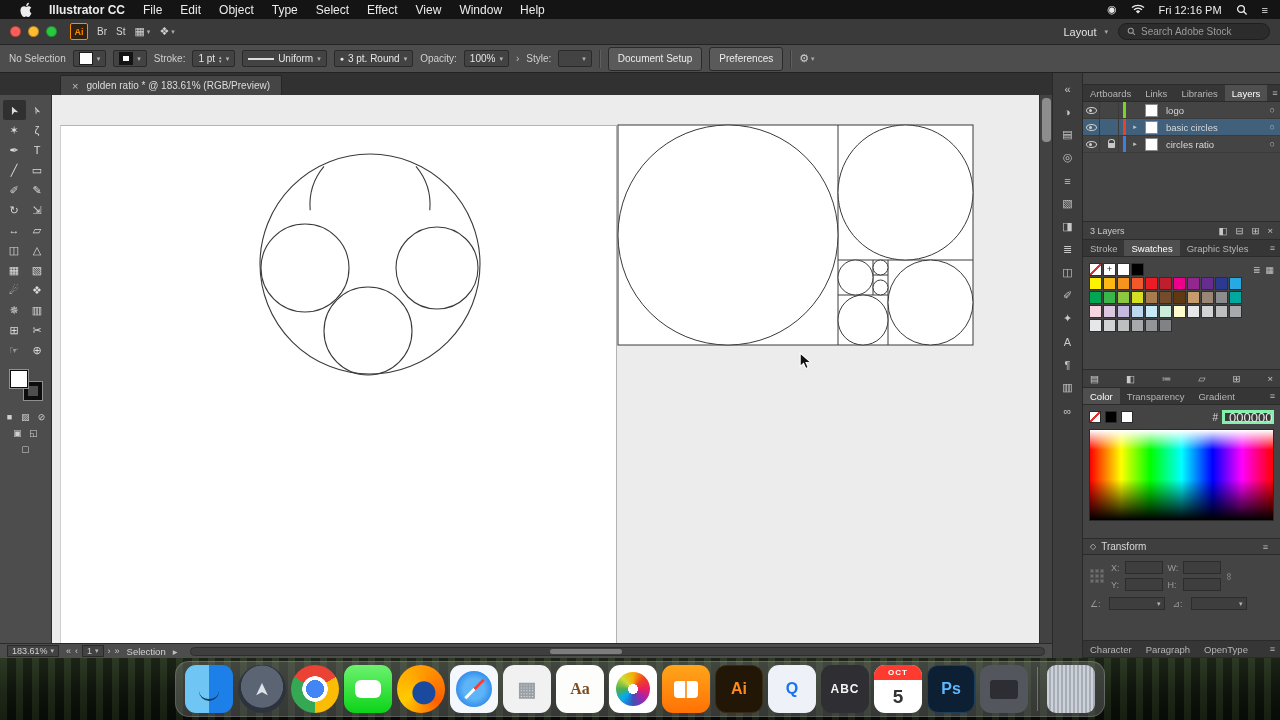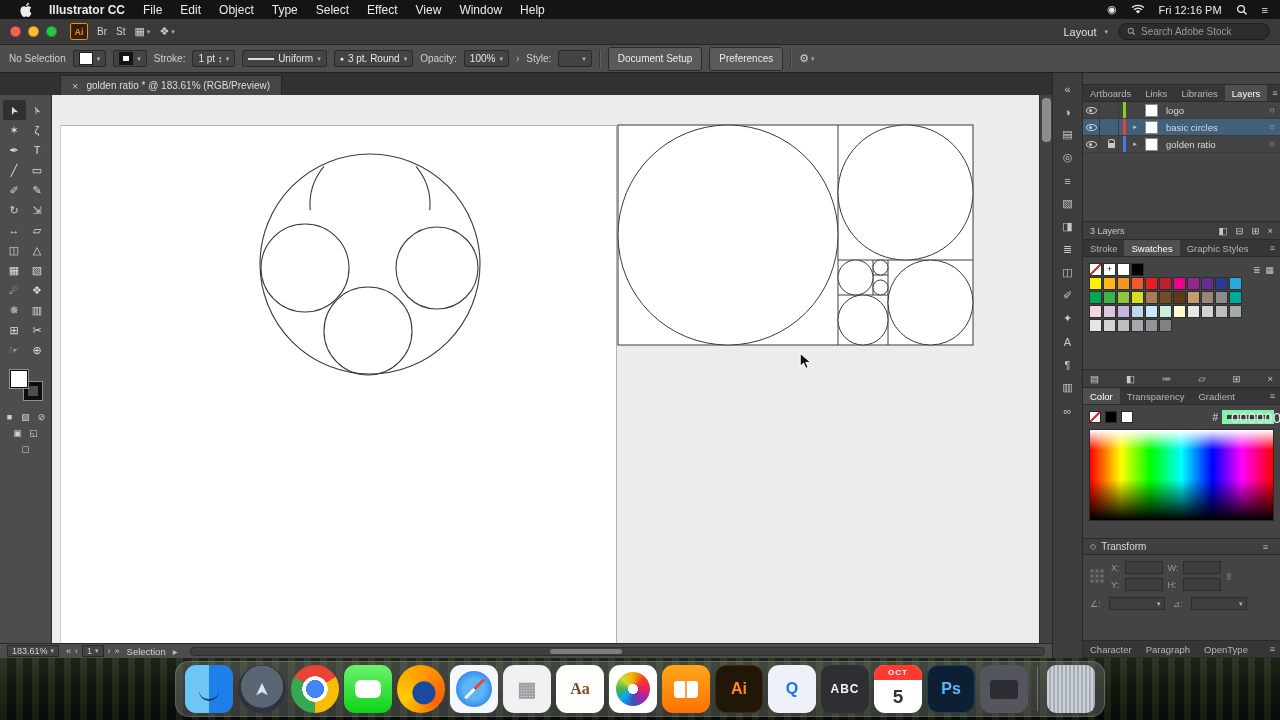--- a/index.html
+++ b/index.html
@@ -107,21 +107,21 @@
 .sw{width:13px;height:13px;border:1px solid #2e2e2e;background:#888;flex:none}
 .sw.none{background:#fff;position:relative;overflow:hidden}
 .sw.none::after{content:"";position:absolute;inset:0;background:linear-gradient(135deg,transparent 44%,#e03131 44%,#e03131 56%,transparent 56%)}
 .sw.reg{background:#fff;color:#222;font-size:9px;line-height:11px;text-align:center}
 .sw-view-icons{margin-left:auto;display:flex;gap:5px;color:#c3c3c3;font-size:9px}
 
 .color-body{flex:none;padding:5px 6px 8px}
 .color-head{display:flex;align-items:center;gap:4px;margin-bottom:5px}
 .mini-sw{width:12px;height:12px;border:1px solid #2a2a2a}
 .hex-box{margin-left:auto;display:flex;align-items:center;gap:4px}
-.hex-input{width:52px;height:14px;background:#3a3a3a;border:5px solid #86efac;color:#e8e8e8;font-size:15px;display:flex;align-items:center;padding:0 4px}
+.hex-input{width:52px;height:14px;background:#3a3a3a;border:3px solid #86efac;color:#e8e8e8;font-size:13px;display:flex;align-items:center;padding:0 4px}
 .spectrum{height:92px;border:1px solid #2a2a2a;background:
  linear-gradient(to bottom,rgba(0,0,0,0) 55%,#000 100%),
  linear-gradient(to bottom,#fff 0%,rgba(255,255,255,0) 22%),
  linear-gradient(to right,#f00 0%,#ff0 17%,#0f0 33%,#0ff 50%,#00f 67%,#f0f 83%,#f00 100%)}
 
 .transform-head{height:17px;margin-top:9px;background:#3f3f3f;border-top:1px solid #2b2b2b;border-bottom:1px solid #2b2b2b;display:flex;align-items:center;gap:5px;padding:0 7px;flex:none}
 .tf-diamond{font-size:8px;color:#c0c0c0}
 .transform-body{padding:6px 7px;flex:none;color:#9a9a9a;font-size:9px}
 .tf-grid{display:flex;align-items:center;gap:5px}
 .locator{display:grid;grid-template-columns:repeat(3,4px);grid-auto-rows:4px;gap:1px;margin-right:2px}
@@ -517,21 +517,21 @@
         <div class="layer-row">
           <span class="eye-col">
             <span class="eye"></span>
           </span>
           <span class="lock-col">
             <span class="lock"></span>
           </span>
           <span class="color-bar" style="background: rgb(63, 125, 224);"></span>
           <span class="expander">▸</span>
           <span class="layer-thumb"></span>
-          <span class="layer-name">golden ratio</span>
+          <span class="layer-name">circles ratio</span>
           <span class="target">○</span>
         </div>
       </div>
     <div class="panel-bottombar">
       <span>3 Layers</span>
       <span class="pb-icons" id="layers-icons">
           <span class="pb-icon">◧</span>
           <span class="pb-icon">⊟</span>
           <span class="pb-icon">⊞</span>
           <span class="pb-icon">×</span>

